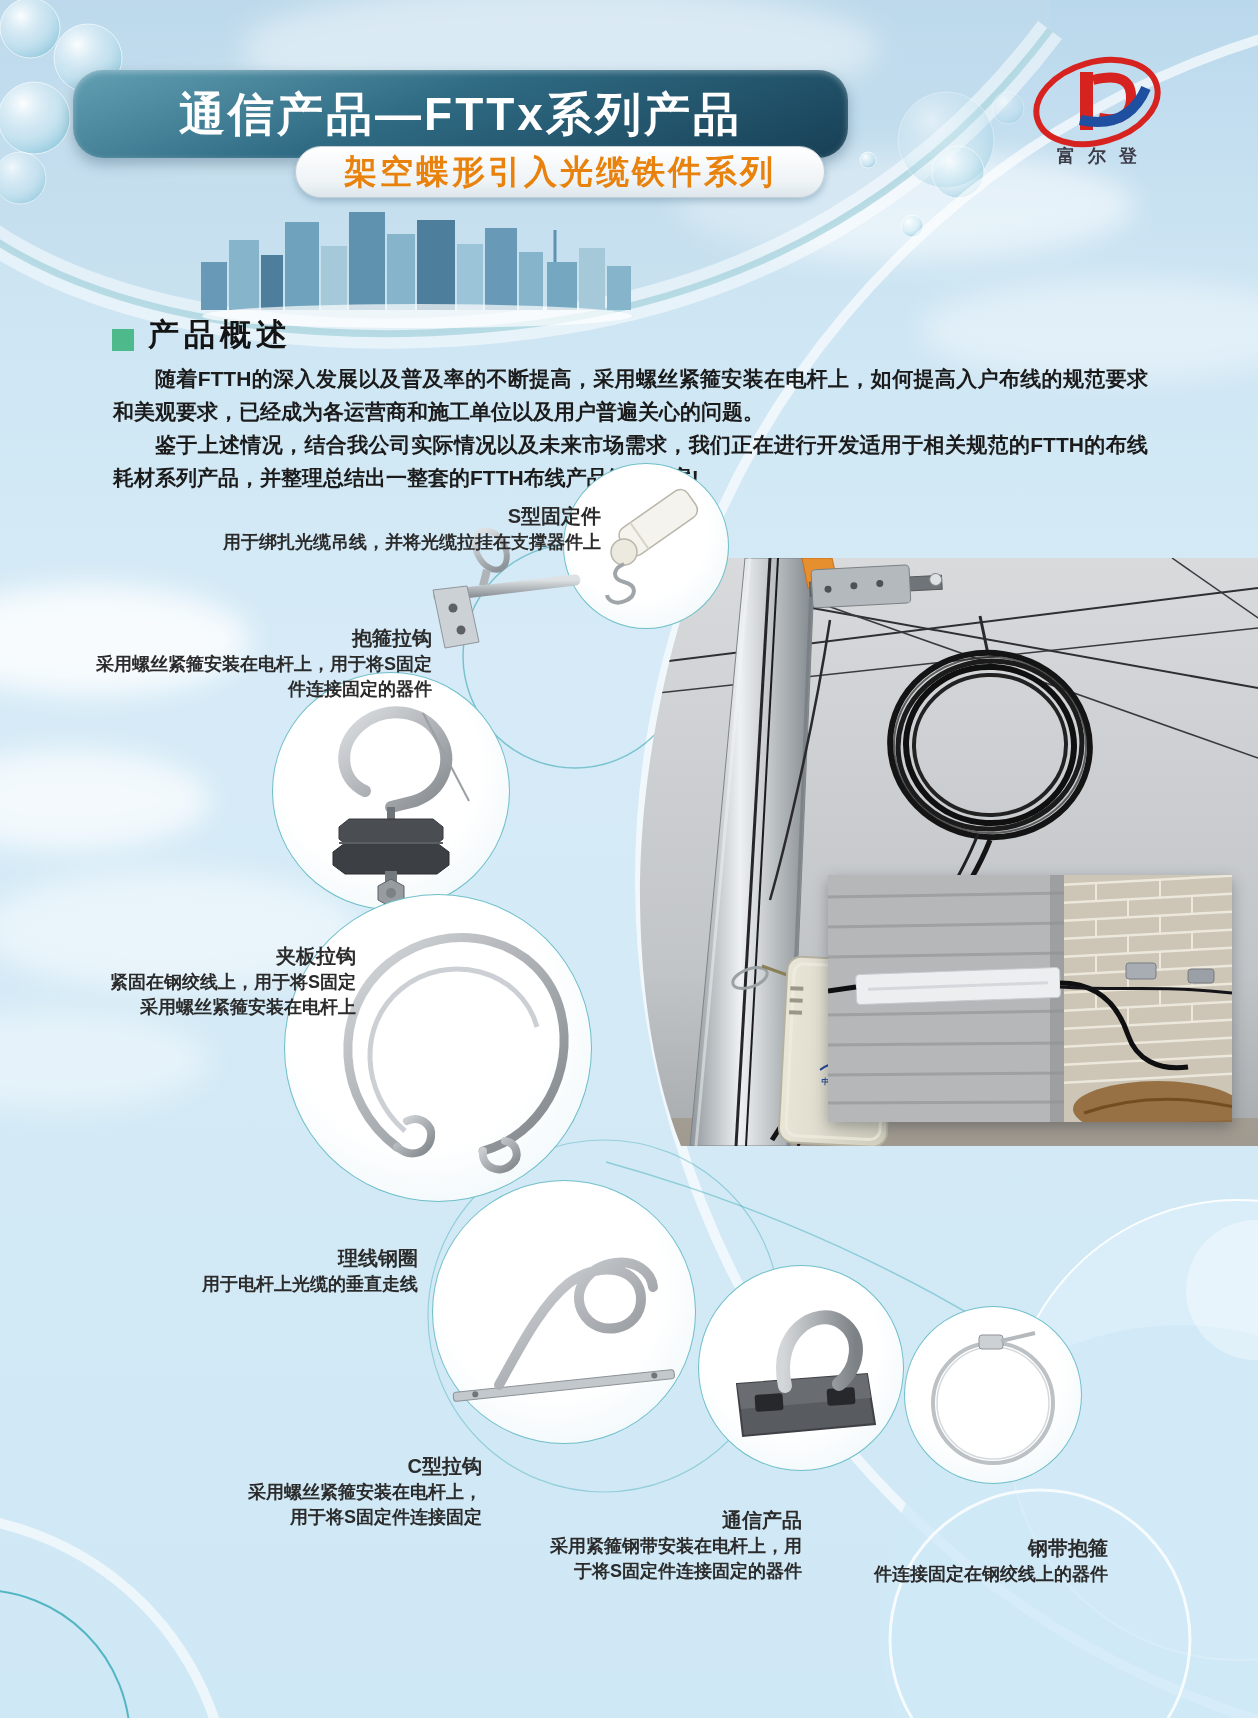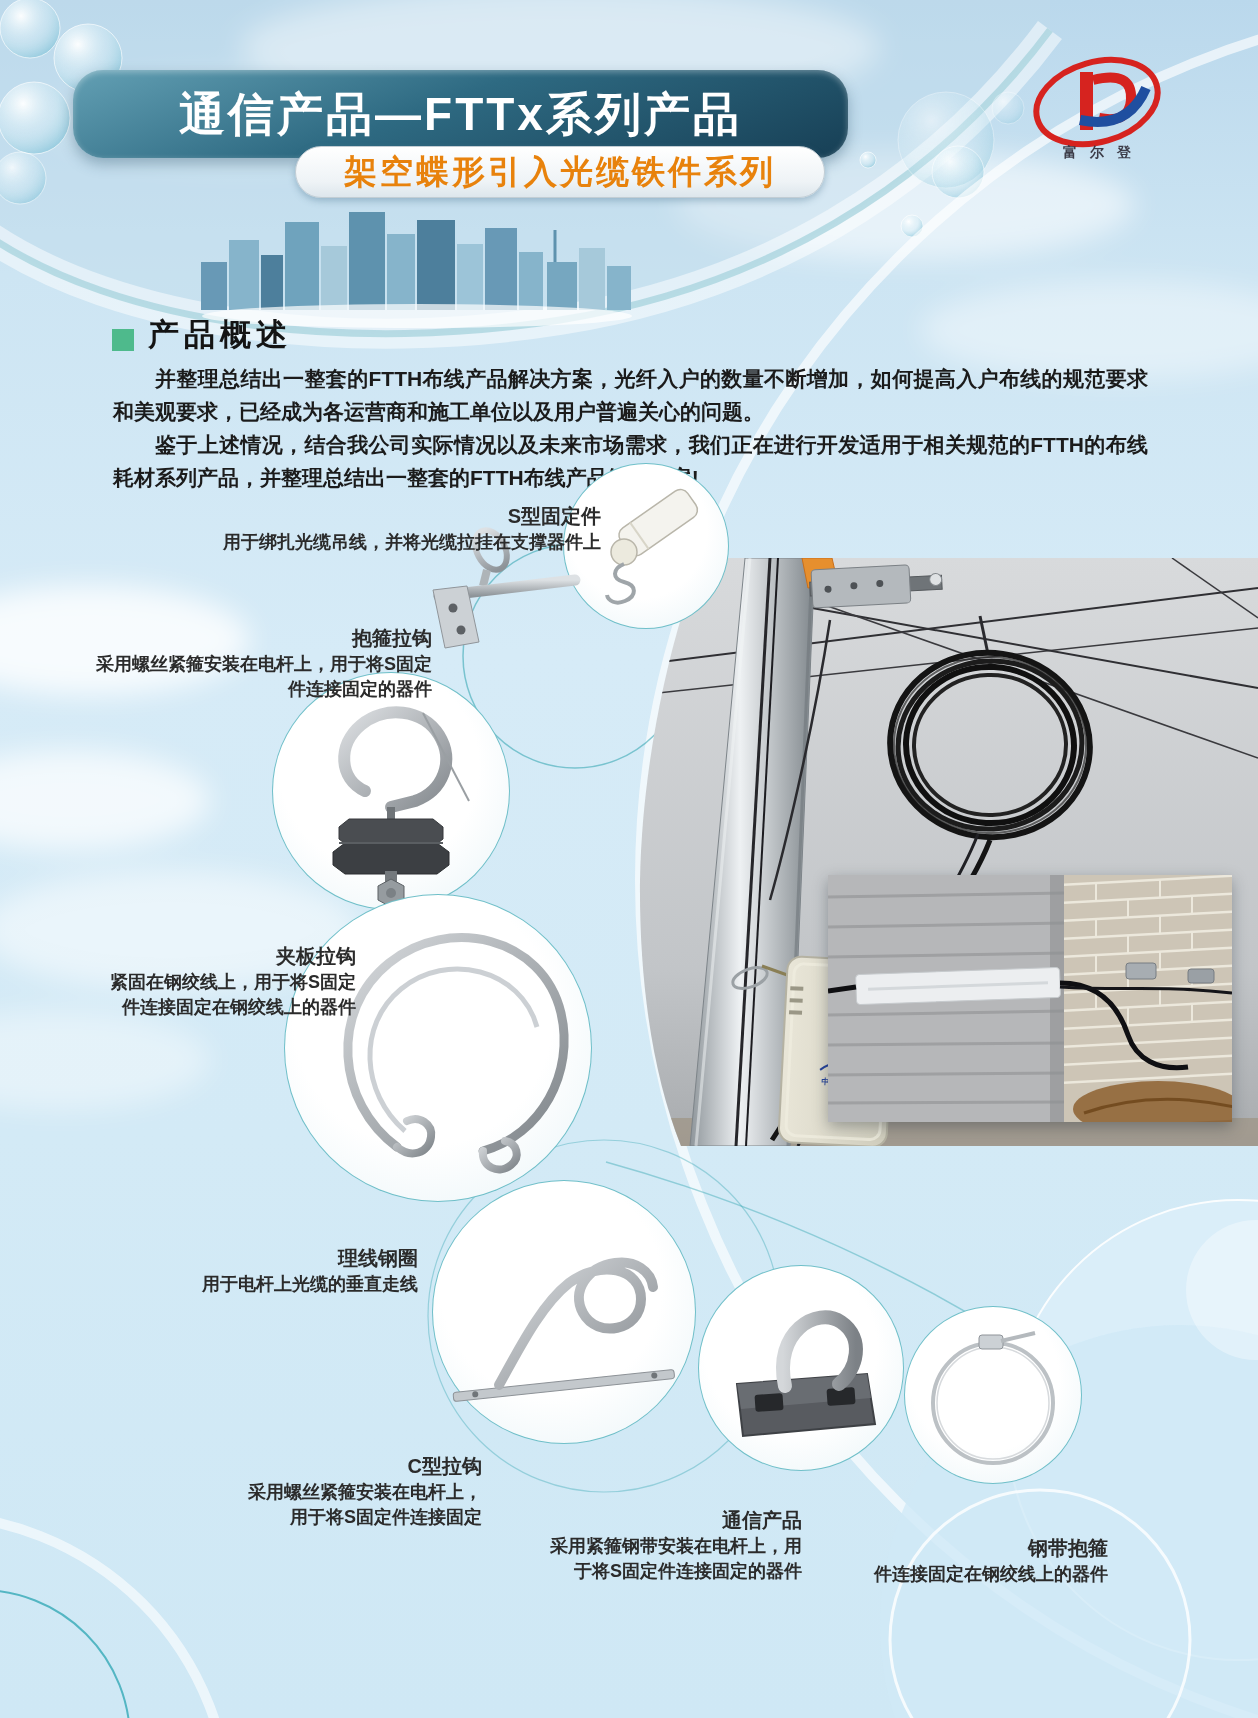--- a/index.html
+++ b/index.html
@@ -21,21 +21,21 @@
   }
   .pill{
     left:295px; top:146px; width:528px; height:50px; border-radius:26px;
     background:linear-gradient(180deg,#ffffff 0%,#eef3f6 70%,#dde6ec 100%);
     border:1px solid #c2cdd4;
     box-shadow:0 3px 7px rgba(90,130,155,.45);
     color:#e8820c; font-size:33px; font-weight:700; letter-spacing:3px;
     text-align:center; line-height:50px; z-index:6;
   }
   .logo{left:1022px; top:56px; width:150px; height:112px; z-index:6; text-align:center;}
-  .logo-text{margin-top:-4px; font-size:14px; font-weight:600; color:#3c3c48; letter-spacing:13px; padding-left:13px;}
+  .logo-text{margin-top:-4px; font-size:18px; font-weight:600; color:#3c3c48; letter-spacing:13px; padding-left:13px;}
 
   
   .bullet{left:112px; top:329px; width:22px; height:22px; background:#4eba8c; z-index:5;}
   .sec-heading{
     left:148px; top:314px; z-index:5; color:#141414;
     font-family:"Liberation Serif","DejaVu Serif",serif;
     font-size:31px; font-weight:700; letter-spacing:5px;
   }
   .paras{left:113px; top:362px; width:1035px; z-index:5; color:#1b1b1b;
     font-size:21px; font-weight:600; line-height:33px; text-align:justify;}
@@ -154,21 +154,21 @@
         <rect x="412" y="66" width="24" height="44" fill="#86b4cb"></rect>
       </g>
       <ellipse cx="222" cy="116" rx="215" ry="12" fill="#ffffff" opacity=".7"></ellipse>
     </svg>
   </div>
 
   <div class="abs bullet"></div>
   <div class="abs sec-heading">产品概述</div>
 
   <div class="abs paras">
-    <p>并整理总结出一整套的FTTH布线产品解决方案，光纤入户的数量不断增加，如何提高入户布线的规范要求和美观要求，已经成为各运营商和施工单位以及用户普遍关心的问题。</p>
+    <p>随着FTTH的深入发展以及普及率的不断提高，采用螺丝紧箍安装在电杆上，如何提高入户布线的规范要求和美观要求，已经成为各运营商和施工单位以及用户普遍关心的问题。</p>
     <p>鉴于上述情况，结合我公司实际情况以及未来市场需求，我们正在进行开发适用于相关规范的FTTH的布线耗材系列产品，并整理总结出一整套的FTTH布线产品解决方案!</p>
   </div>
 
   <div class="abs photo1">
     <svg width="646" height="588" viewBox="0 0 646 588">
       <defs>
         <linearGradient id="wallG" x1="0" y1="0" x2="0" y2="1">
           <stop offset="0%" stop-color="#d8dadc"></stop>
             <stop offset="70%" stop-color="#c2c5c8"></stop>
             <stop offset="100%" stop-color="#a8abae"></stop>
@@ -417,21 +417,21 @@
 
   <div class="abs plabel" style="left:96px;top:624px;width:336px;">
     <div class="pname">抱箍拉钩</div>
     <div class="pdesc">采用螺丝紧箍安装在电杆上，用于将S固定
 件连接固定的器件</div>
   </div>
 
   <div class="abs plabel" style="left:54px;top:942px;width:302px;">
     <div class="pname">夹板拉钩</div>
     <div class="pdesc">紧固在钢绞线上，用于将S固定
-件连接固定在钢绞线上的器件</div>
+采用螺丝紧箍安装在电杆上</div>
   </div>
 
   <div class="abs plabel" style="left:124px;top:1244px;width:294px;">
     <div class="pname">理线钢圈</div>
     <div class="pdesc">用于电杆上光缆的垂直走线</div>
   </div>
 
   <div class="abs plabel" style="left:146px;top:1452px;width:336px;">
     <div class="pname">C型拉钩</div>
     <div class="pdesc">采用螺丝紧箍安装在电杆上，

